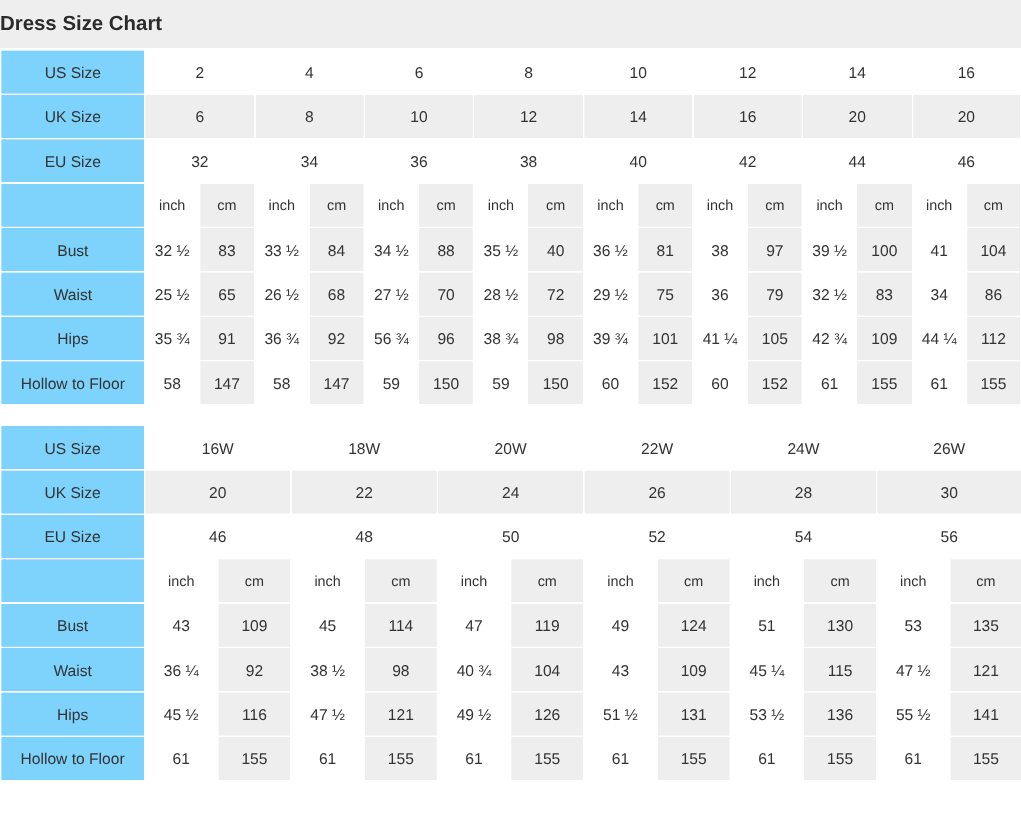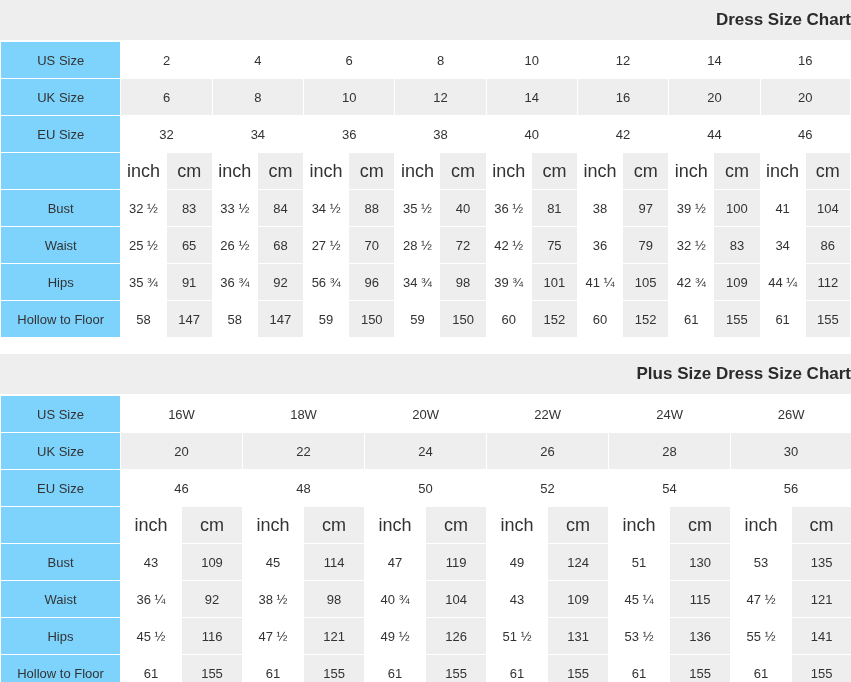--- a/index.html
+++ b/index.html
@@ -11,21 +11,21 @@
     width: 851px;
     height: 682px;
     font-family: "Liberation Sans", sans-serif;
     color: #333333;
     overflow: hidden;
   }
   .chart-block {
     width: 851px;
   }
   .chart-title {
-    text-align: right;
+    text-align: left;
     font-weight: bold;
     font-size: 17px;
     color: #2b2b2b;
     background: #eeeeee;
     height: 40px;
     line-height: 40px;
     border-bottom: 1px solid #ffffff;
   }
   table.size-table {
     border-collapse: collapse;
@@ -57,21 +57,21 @@
     background: #eeeeee !important;
   }
   .alt-white {
     background: #ffffff !important;
   }
   .spacer {
     height: 16px;
     background: #ffffff;
   }
   .unit-row td.v {
-    font-size: 18px;
+    font-size: 12px;
   }
 </style>
 </head>
 <body>
 
 <div class="chart-block">
   <div class="chart-title">Dress Size Chart</div>
   <table class="size-table">
     <colgroup>
       <col style="width:120px">
@@ -167,38 +167,38 @@
       <tr>
         <td class="lbl">Waist</td>
         <td class="v alt-white">25 ½</td>
         <td class="v alt-grey">65</td>
         <td class="v alt-white">26 ½</td>
         <td class="v alt-grey">68</td>
         <td class="v alt-white">27 ½</td>
         <td class="v alt-grey">70</td>
         <td class="v alt-white">28 ½</td>
         <td class="v alt-grey">72</td>
-        <td class="v alt-white">42 ½</td>
+        <td class="v alt-white">29 ½</td>
         <td class="v alt-grey">75</td>
         <td class="v alt-white">36</td>
         <td class="v alt-grey">79</td>
         <td class="v alt-white">32 ½</td>
         <td class="v alt-grey">83</td>
         <td class="v alt-white">34</td>
         <td class="v alt-grey">86</td>
       </tr>
       <tr>
         <td class="lbl">Hips</td>
         <td class="v alt-white">35 ¾</td>
         <td class="v alt-grey">91</td>
         <td class="v alt-white">36 ¾</td>
         <td class="v alt-grey">92</td>
         <td class="v alt-white">56 ¾</td>
         <td class="v alt-grey">96</td>
-        <td class="v alt-white">34 ¾</td>
+        <td class="v alt-white">38 ¾</td>
         <td class="v alt-grey">98</td>
         <td class="v alt-white">39 ¾</td>
         <td class="v alt-grey">101</td>
         <td class="v alt-white">41 ¼</td>
         <td class="v alt-grey">105</td>
         <td class="v alt-white">42 ¾</td>
         <td class="v alt-grey">109</td>
         <td class="v alt-white">44 ¼</td>
         <td class="v alt-grey">112</td>
       </tr>
@@ -221,21 +221,20 @@
         <td class="v alt-white">61</td>
         <td class="v alt-grey">155</td>
       </tr>
     </tbody>
   </table>
 </div>
 
 <div class="spacer"></div>
 
 <div class="chart-block">
-  <div class="chart-title">Plus Size Dress Size Chart</div>
   <table class="size-table">
     <colgroup>
       <col style="width:120px">
       <col style="width:61px">
         <col style="width:61px">
       <col style="width:61px">
         <col style="width:61px">
       <col style="width:61px">
         <col style="width:61px">
       <col style="width:61px">

